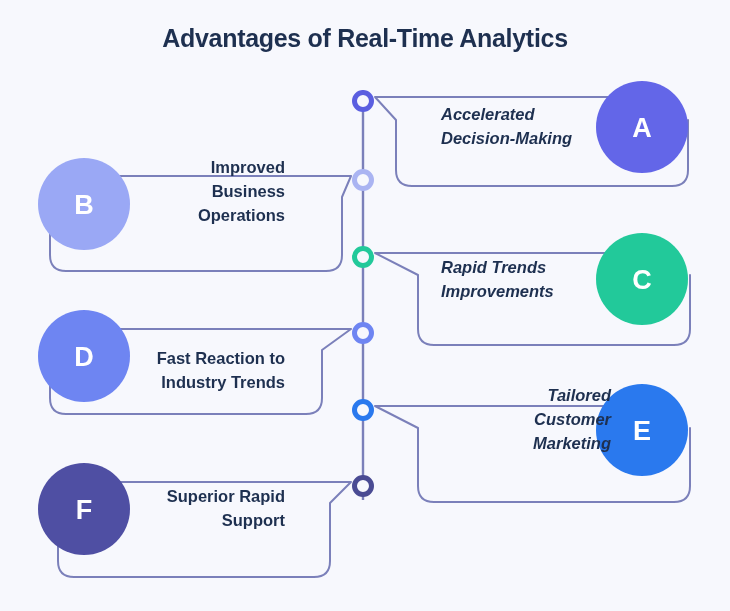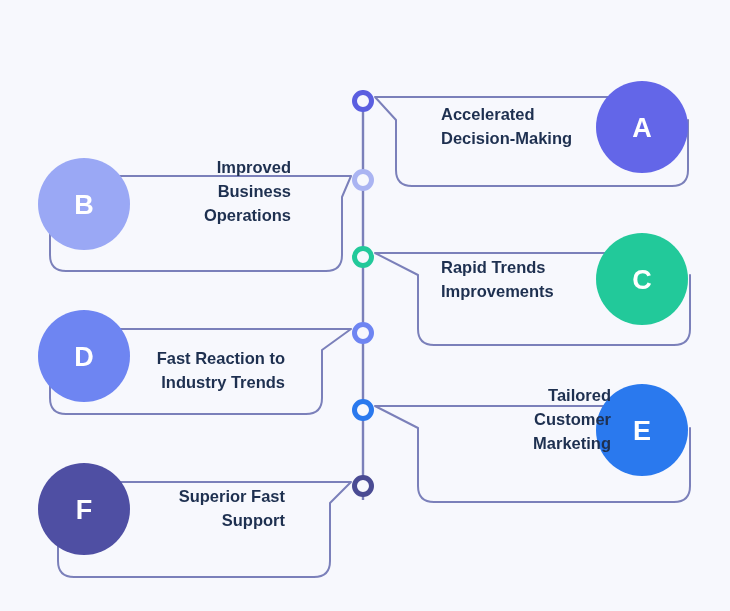--- a/index.html
+++ b/index.html
@@ -66,30 +66,32 @@
     position: absolute;
     color: #1e3050;
     font-size: 16.5px;
     font-weight: bold;
     line-height: 24px;
     font-family: "Liberation Sans", sans-serif;
     white-space: pre-line;
   }
   .callout-text.right-side {
     text-align: left;
+    font-style: italic;
   }
   .callout-text.left-side {
     text-align: right;
   }
 </style>
 </head>
 <body>
 
 <div id="infographic">
 
+  <div class="title">Advantages of Real-Time Analytics</div>
 
   <svg class="stage" viewBox="0 0 730 611">
     <g id="callout-outlines">
         <path d="M 375 97 L 672 97 M 375 97 L 396 120 L 396 170 Q 396 186 412 186 L 672 186 Q 688 186 688 170 L 688 120" class="callout-path"></path>
         <path d="M 351 176 L 66 176 M 351 176 L 342 197 L 342 255 Q 342 271 326 271 L 66 271 Q 50 271 50 255 L 50 197" class="callout-path"></path>
         <path d="M 375 253 L 674 253 M 375 253 L 418 275 L 418 329 Q 418 345 434 345 L 674 345 Q 690 345 690 329 L 690 275" class="callout-path"></path>
         <path d="M 351 329 L 66 329 M 351 329 L 322 350 L 322 398 Q 322 414 306 414 L 66 414 Q 50 414 50 398 L 50 350" class="callout-path"></path>
         <path d="M 375 406 L 674 406 M 375 406 L 418 428 L 418 486 Q 418 502 434 502 L 674 502 Q 690 502 690 486 L 690 428" class="callout-path"></path>
         <path d="M 351 482 L 74 482 M 351 482 L 330 503 L 330 561 Q 330 577 314 577 L 74 577 Q 58 577 58 561 L 58 503" class="callout-path"></path>
       </g>
@@ -126,27 +128,27 @@
         <g>
           <circle cx="84" cy="509" r="46" fill="#4f4fa3"></circle>
           <text x="84" y="510" class="badge-letter">F</text>
         </g>
       </g>
   </svg>
 
   <div id="labels-layer">
       <div class="callout-text right-side" style="left: 441px; top: 126px; width: 170px; transform: translateY(-50%);">Accelerated
 Decision-Making</div>
-      <div class="callout-text left-side" style="left: 121px; top: 191px; width: 170px; transform: translateY(-50%);">Improved
+      <div class="callout-text left-side" style="left: 115px; top: 191px; width: 170px; transform: translateY(-50%);">Improved
 Business
 Operations</div>
       <div class="callout-text right-side" style="left: 441px; top: 279px; width: 170px; transform: translateY(-50%);">Rapid Trends
 Improvements</div>
       <div class="callout-text left-side" style="left: 115px; top: 370px; width: 170px; transform: translateY(-50%);">Fast Reaction to
 Industry Trends</div>
       <div class="callout-text right-side" style="left: 441px; top: 419px; width: 170px; transform: translateY(-50%); text-align: right;">Tailored
 Customer
 Marketing</div>
-      <div class="callout-text left-side" style="left: 115px; top: 508px; width: 170px; transform: translateY(-50%);">Superior Fast
+      <div class="callout-text left-side" style="left: 115px; top: 508px; width: 170px; transform: translateY(-50%);">Superior Rapid
 Support</div>
     </div>
 
 </div>
 
 </body></html>

